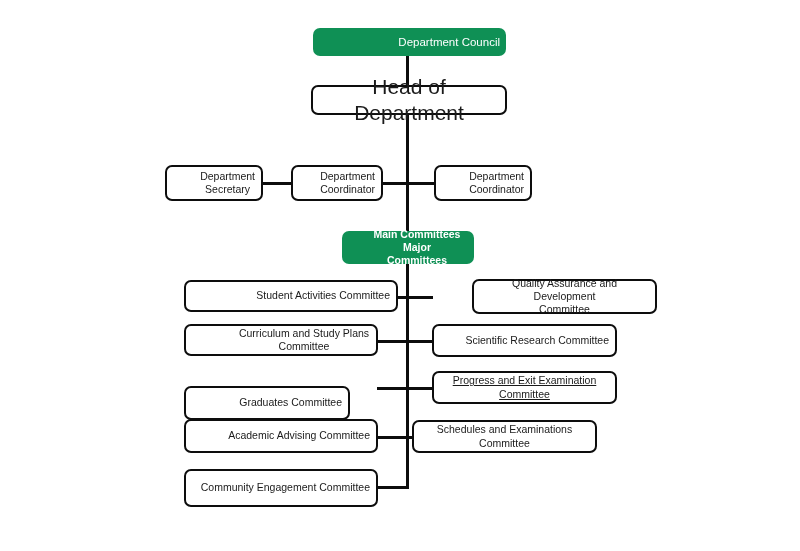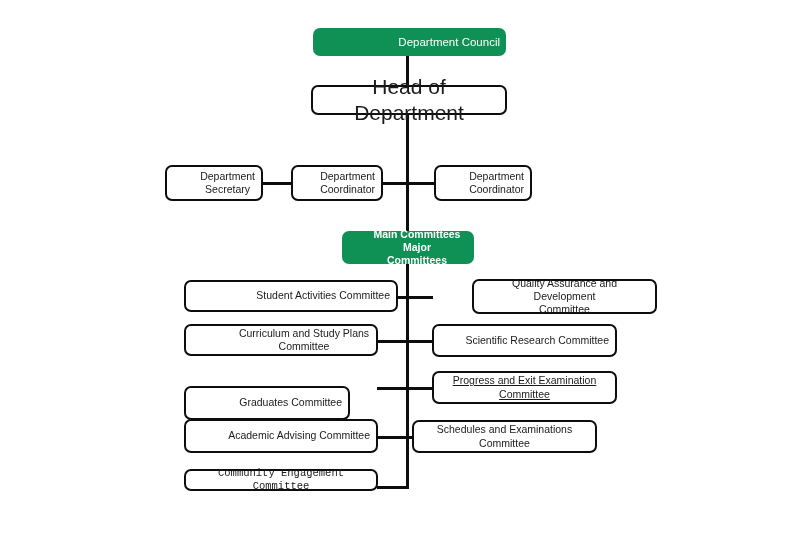--- a/index.html
+++ b/index.html
@@ -117,21 +117,21 @@
   </div>
 
   <div class="node plain t-committee" style="left:184px; top:386px; width:166px; height:34px;">
     <span class="label">Graduates Committee</span>
   </div>
 
   <div class="node plain t-committee" style="left:184px; top:419px; width:194px; height:34px;">
     <span class="label">Academic Advising Committee</span>
   </div>
 
-  <div class="node plain t-committee" style="left:184px; top:469px; width:194px; height:22px;font-family:Liberation Mono, monospace;">
+  <div class="node plain t-committee" style="left:184px; top:469px; width:194px; height:38px;">
     <span class="label">Community Engagement Committee</span>
   </div>
 
   <div class="node plain t-committee" style="left:432px; top:279px; width:185px; height:35px;margin-left:40px;">
     <span class="label">Quality Assurance and Development
 Committee</span>
   </div>
 
   <div class="node plain t-committee" style="left:432px; top:324px; width:185px; height:33px;">
     <span class="label">Scientific Research Committee</span>

